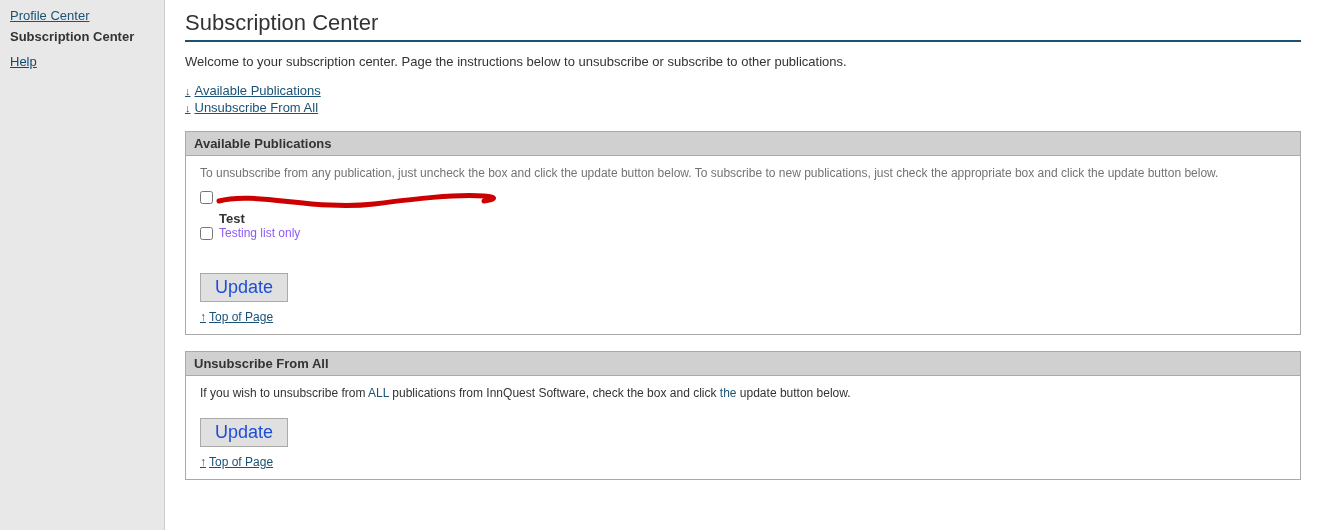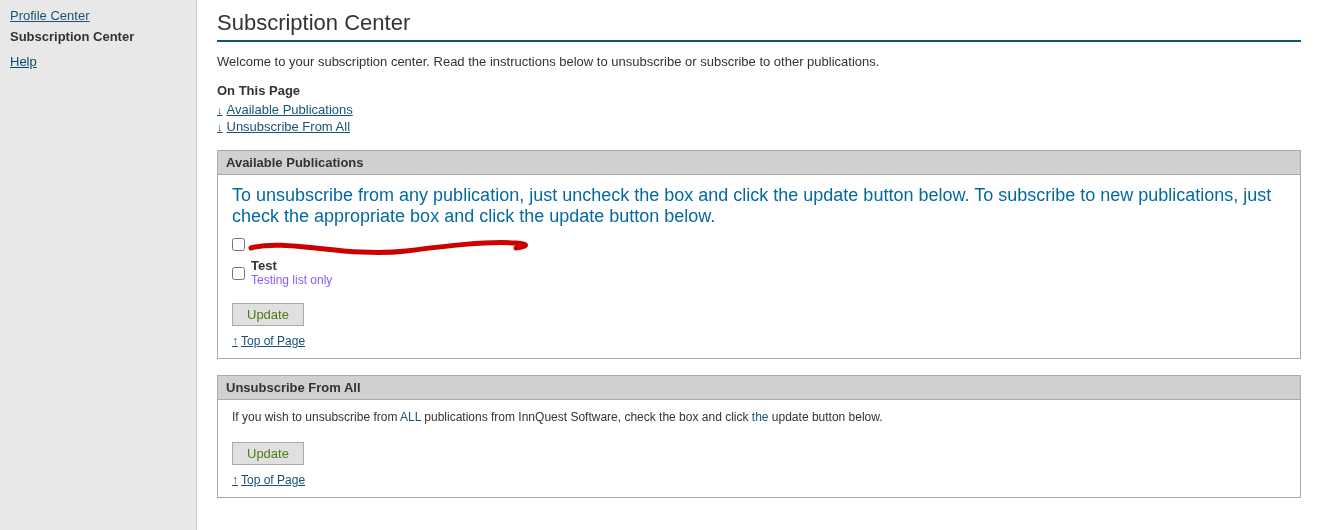--- a/index.html
+++ b/index.html
@@ -9,21 +9,21 @@
       color: #333;
       background: #fff;
     }
     .page-wrapper {
       display: flex;
       width: 1321px;
       min-height: 530px;
     }
     
     .sidebar {
-      width: 197px;
+      width: 165px;
       background: #e8e8e8;
       border-right: 1px solid #ccc;
       padding: 8px 10px;
       flex-shrink: 0;
     }
     .sidebar-link {
       color: #1a5276;
       text-decoration: underline;
       cursor: pointer;
       display: block;
@@ -93,28 +93,28 @@
       padding: 4px 8px;
       font-weight: bold;
       font-size: 13px;
       border-bottom: 1px solid #aaa;
     }
     .section-body {
       background: #fff;
       padding: 10px 14px;
     }
     .instruction-text {
-      font-size: 18px;
-      color: #0369a1;
+      font-size: 12px;
+      color: #737373;
       margin-bottom: 10px;
     }
     .pub-item {
       display: flex;
-      align-items: center;
-      margin-bottom: 8px;
+      align-items: flex-end;
+      margin-bottom: 25px;
     }
     .pub-item input[type="checkbox"] {
       margin-right: 6px;
       margin-top: 2px;
       cursor: pointer;
     }
     .pub-name {
       font-weight: bold;
       font-size: 13px;
     }
@@ -132,23 +132,23 @@
     .annotation-svg {
       position: absolute;
       left: 14px;
       top: -4px;
       pointer-events: none;
     }
     .update-btn {
       background: #e0e0e0;
       border: 1px solid #aaa;
       padding: 3px 14px;
-      font-size: 13px;
-      cursor: pointer;
-      color: #4d7c0f;
+      font-size: 18px;
+      cursor: pointer;
+      color: #1d4ed8;
       margin-top: 8px;
       margin-bottom: 8px;
     }
     .top-of-page-link {
       color: #1a5276;
       text-decoration: underline;
       cursor: pointer;
       font-size: 12px;
       display: flex;
       align-items: center;
@@ -178,24 +178,23 @@
 
   <div class="sidebar">
     <a class="sidebar-link">Profile Center</a>
     <span class="sidebar-current">Subscription Center</span>
     <a class="sidebar-help">Help</a>
   </div>
 
   <div class="main-content">
     <h1 class="page-title">Subscription Center</h1>
 
-    <p class="welcome-text">Welcome to your subscription center. Read the instructions below to unsubscribe or subscribe to other publications.</p>
+    <p class="welcome-text">Welcome to your subscription center. Page the instructions below to unsubscribe or subscribe to other publications.</p>
 
     <div class="on-this-page-section">
-      <div class="on-this-page-title">On This Page</div>
       <a class="on-this-page-link">
         <span class="arrow-icon">↓</span>
         <span>Available Publications</span>
       </a>
       <a class="on-this-page-link">
         <span class="arrow-icon">↓</span>
         <span>Unsubscribe From All</span>
       </a>
     </div>
 

